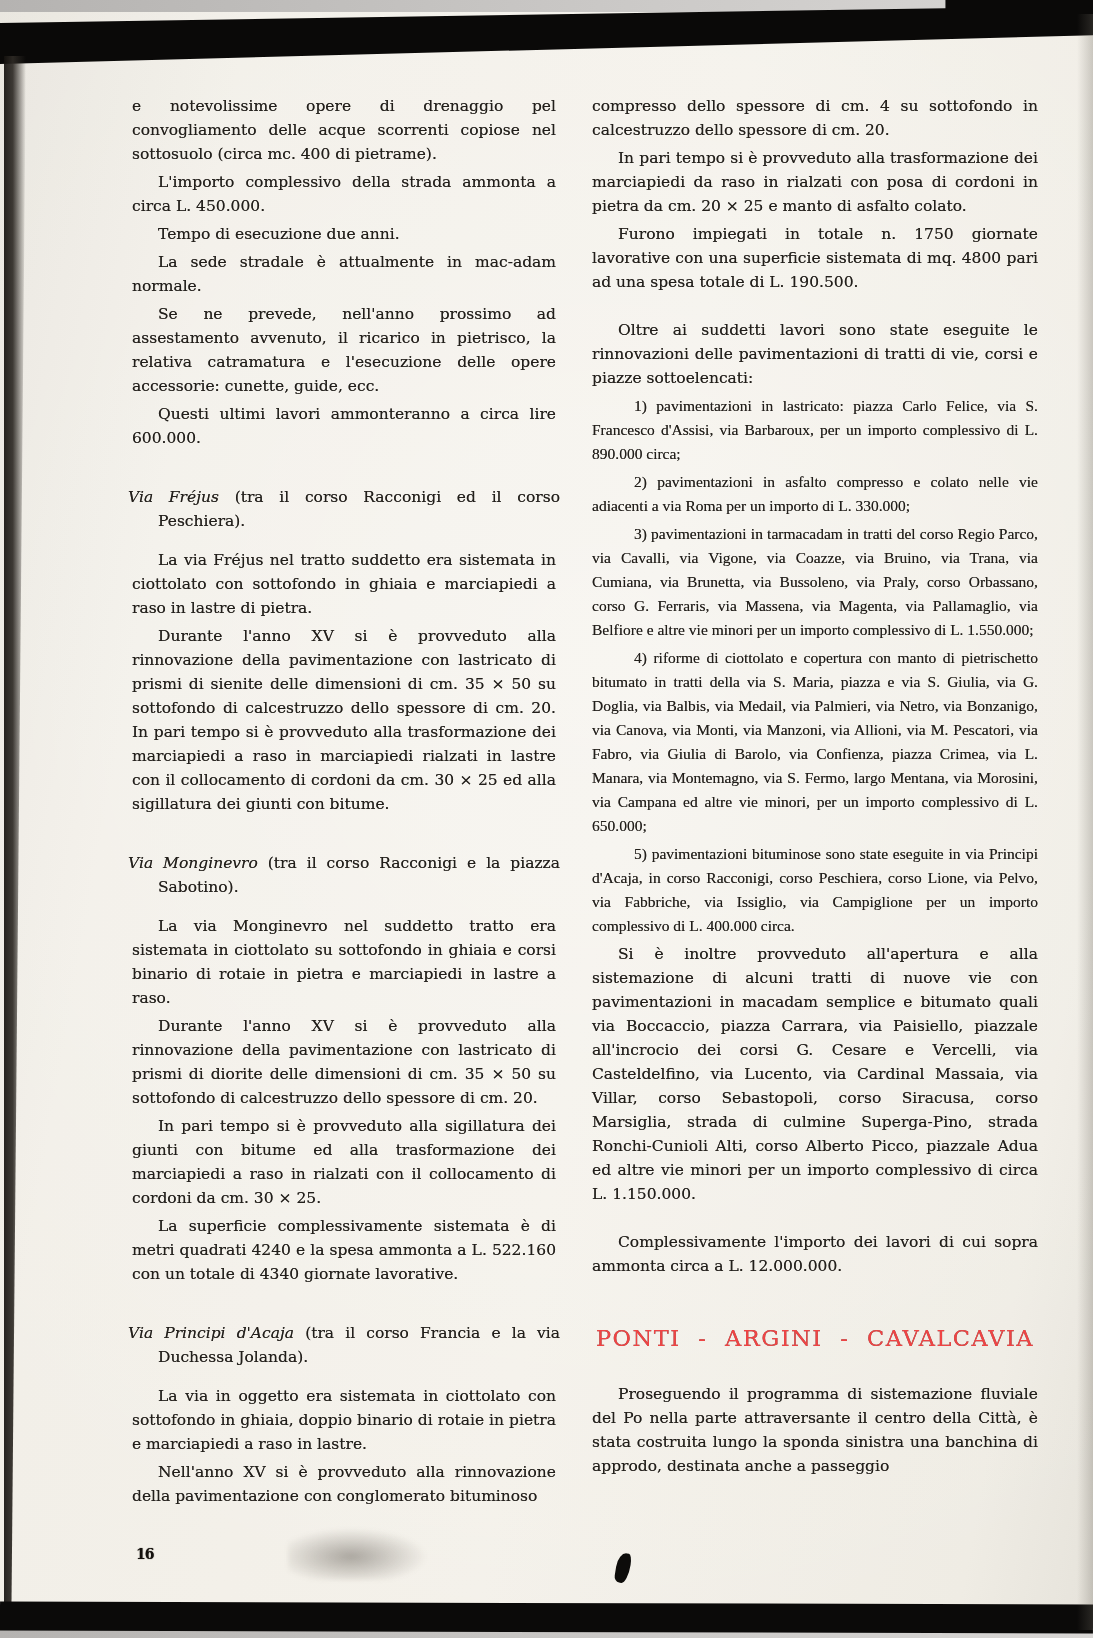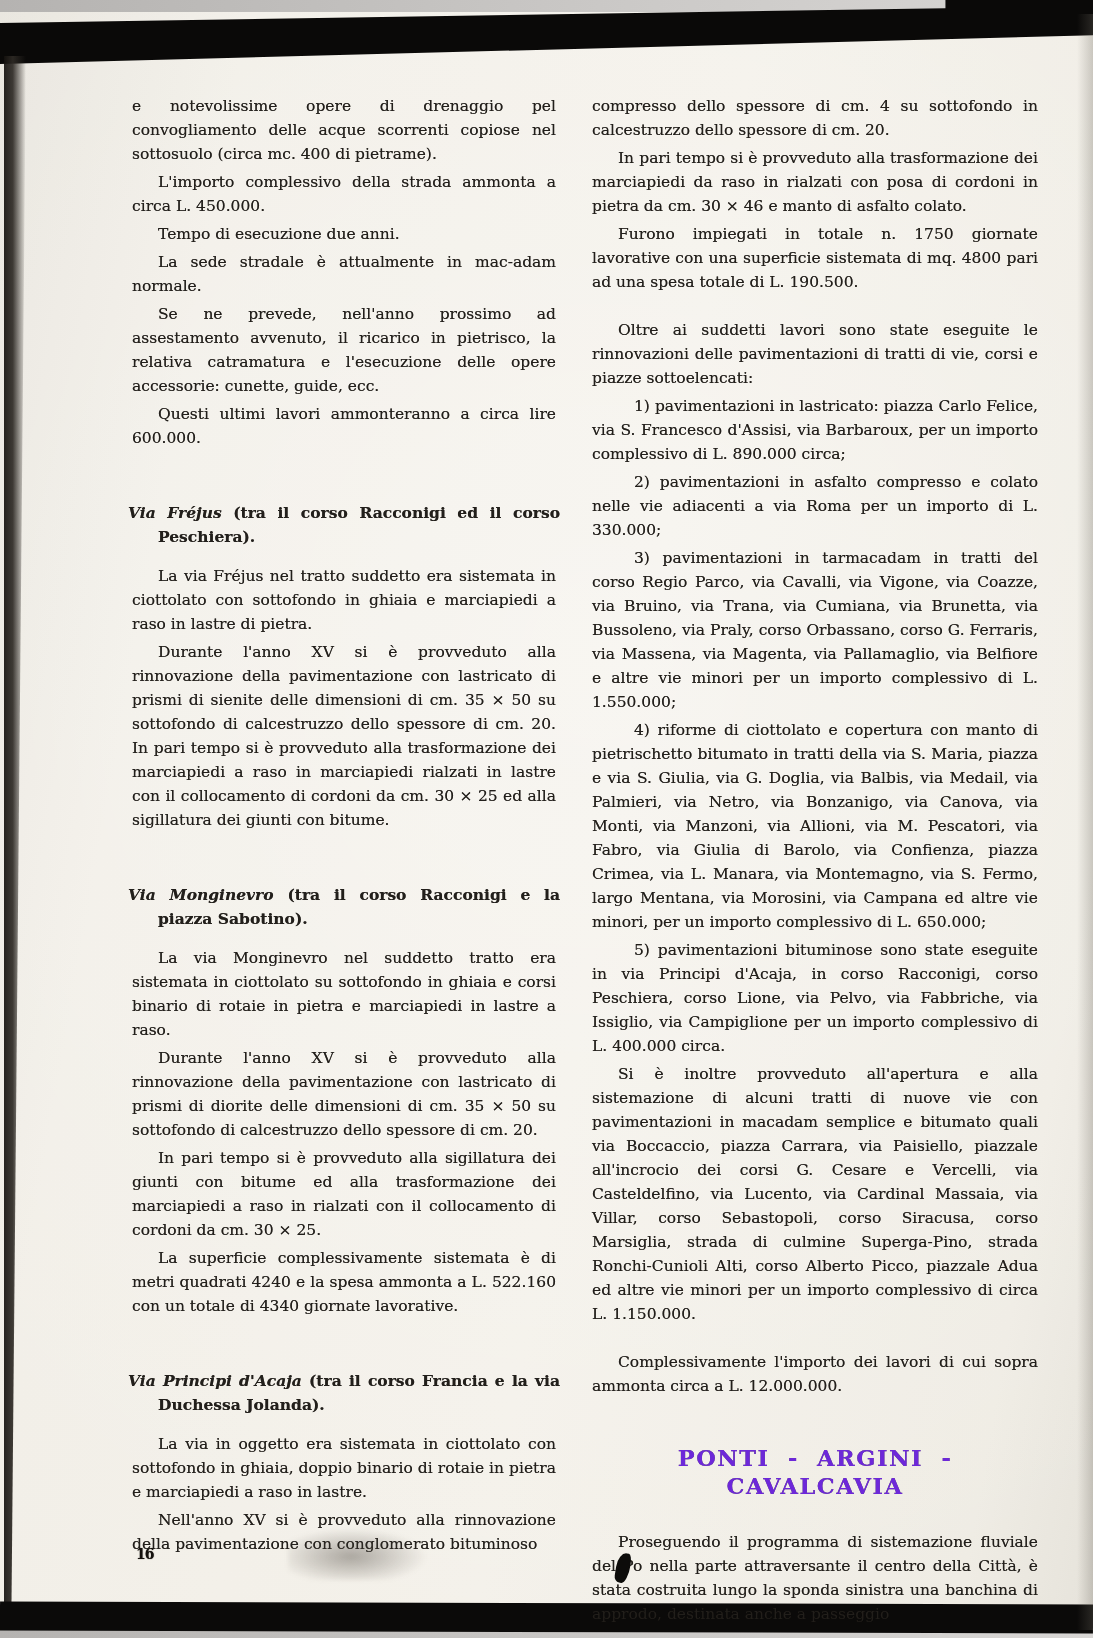--- a/index.html
+++ b/index.html
@@ -40,27 +40,27 @@
     position:absolute;top:90px;
     font-size:15.5px;line-height:24px;color:#221f1b;
     text-align:justify;
     text-shadow:0 0 .5px rgba(20,16,12,.65);
   }
   .col-left{left:128px;width:432px;}
   .col-right{left:588px;width:454px;}
   .blk{margin:4px;}
   .b-p{text-indent:26px;}
   .b-p-cont{text-indent:0;}
-  .b-list-item{text-indent:42px;}
-  .b-via-heading{padding-left:30px;text-indent:-30px;margin:51px 0 15px;font-weight:bold;}
+  .b-list-item{text-indent:42px;font-family:Liberation Serif, serif;}
+  .b-via-heading{padding-left:30px;text-indent:-30px;margin:35px 0 15px;}
   .via-name{font-style:italic;}
   .b-section-heading{
-    text-indent:0;text-align:center;font-weight:bold;
+    text-indent:0;text-align:center;font-weight:normal;
     font-size:22.5px;line-height:28px;letter-spacing:1.5px;word-spacing:9px;
-    margin:46px 0 30px;color:#6d28d9;
+    margin:46px 0 30px;color:#ef4444;
   }
   .gap-before{margin-top:24px;}
   
   .page-number{
     position:absolute;left:136px;top:1546px;
     font-size:14px;font-weight:bold;color:#14110d;letter-spacing:-1px;
     text-shadow:0 0 1px rgba(20,16,12,.8);
   }
   .smudge{
     position:absolute;left:288px;top:1528px;width:140px;height:52px;
@@ -100,21 +100,21 @@
       <div class="blk b-p">Durante l'anno XV si è provveduto alla rinnovazione della pavimentazione con lastricato di prismi di diorite delle dimensioni di cm. 35 × 50 su sottofondo di calcestruzzo dello spessore di cm. 20.</div>
       <div class="blk b-p">In pari tempo si è provveduto alla sigillatura dei giunti con bitume ed alla trasformazione dei marciapiedi a raso in rialzati con il collocamento di cordoni da cm. 30 × 25.</div>
       <div class="blk b-p">La superficie complessivamente sistemata è di metri quadrati 4240 e la spesa ammonta a L. 522.160 con un totale di 4340 giornate lavorative.</div>
       <div class="blk b-via-heading"><span class="via-name">Via Principi d'Acaja</span> (tra il corso Francia e la via Duchessa Jolanda).</div>
       <div class="blk b-p">La via in oggetto era sistemata in ciottolato con sottofondo in ghiaia, doppio binario di rotaie in pietra e marciapiedi a raso in lastre.</div>
       <div class="blk b-p">Nell'anno XV si è provveduto alla rinnovazione della pavimentazione con conglomerato bituminoso</div>
     </div>
 
   <div class="col col-right">
       <div class="blk b-p-cont">compresso dello spessore di cm. 4 su sottofondo in calcestruzzo dello spessore di cm. 20.</div>
-      <div class="blk b-p">In pari tempo si è provveduto alla trasformazione dei marciapiedi da raso in rialzati con posa di cordoni in pietra da cm. 30 × 46 e manto di asfalto colato.</div>
+      <div class="blk b-p">In pari tempo si è provveduto alla trasformazione dei marciapiedi da raso in rialzati con posa di cordoni in pietra da cm. 20 × 25 e manto di asfalto colato.</div>
       <div class="blk b-p">Furono impiegati in totale n. 1750 giornate lavorative con una superficie sistemata di mq. 4800 pari ad una spesa totale di L. 190.500.</div>
       <div class="blk b-p gap-before">Oltre ai suddetti lavori sono state eseguite le rinnovazioni delle pavimentazioni di tratti di vie, corsi e piazze sottoelencati:</div>
       <div class="blk b-list-item">1) pavimentazioni in lastricato: piazza Carlo Felice, via S. Francesco d'Assisi, via Barbaroux, per un importo complessivo di L. 890.000 circa;</div>
       <div class="blk b-list-item">2) pavimentazioni in asfalto compresso e colato nelle vie adiacenti a via Roma per un importo di L. 330.000;</div>
       <div class="blk b-list-item">3) pavimentazioni in tarmacadam in tratti del corso Regio Parco, via Cavalli, via Vigone, via Coazze, via Bruino, via Trana, via Cumiana, via Brunetta, via Bussoleno, via Praly, corso Orbassano, corso G. Ferraris, via Massena, via Magenta, via Pallamaglio, via Belfiore e altre vie minori per un importo complessivo di L. 1.550.000;</div>
       <div class="blk b-list-item">4) riforme di ciottolato e copertura con manto di pietrischetto bitumato in tratti della via S. Maria, piazza e via S. Giulia, via G. Doglia, via Balbis, via Medail, via Palmieri, via Netro, via Bonzanigo, via Canova, via Monti, via Manzoni, via Allioni, via M. Pescatori, via Fabro, via Giulia di Barolo, via Confienza, piazza Crimea, via L. Manara, via Montemagno, via S. Fermo, largo Mentana, via Morosini, via Campana ed altre vie minori, per un importo complessivo di L. 650.000;</div>
       <div class="blk b-list-item">5) pavimentazioni bituminose sono state eseguite in via Principi d'Acaja, in corso Racconigi, corso Peschiera, corso Lione, via Pelvo, via Fabbriche, via Issiglio, via Campiglione per un importo complessivo di L. 400.000 circa.</div>
       <div class="blk b-p">Si è inoltre provveduto all'apertura e alla sistemazione di alcuni tratti di nuove vie con pavimentazioni in macadam semplice e bitumato quali via Boccaccio, piazza Carrara, via Paisiello, piazzale all'incrocio dei corsi G. Cesare e Vercelli, via Casteldelfino, via Lucento, via Cardinal Massaia, via Villar, corso Sebastopoli, corso Siracusa, corso Marsiglia, strada di culmine Superga-Pino, strada Ronchi-Cunioli Alti, corso Alberto Picco, piazzale Adua ed altre vie minori per un importo complessivo di circa L. 1.150.000.</div>
       <div class="blk b-p gap-before">Complessivamente l'importo dei lavori di cui sopra ammonta circa a L. 12.000.000.</div>
       <div class="blk b-section-heading">PONTI - ARGINI - CAVALCAVIA</div>

